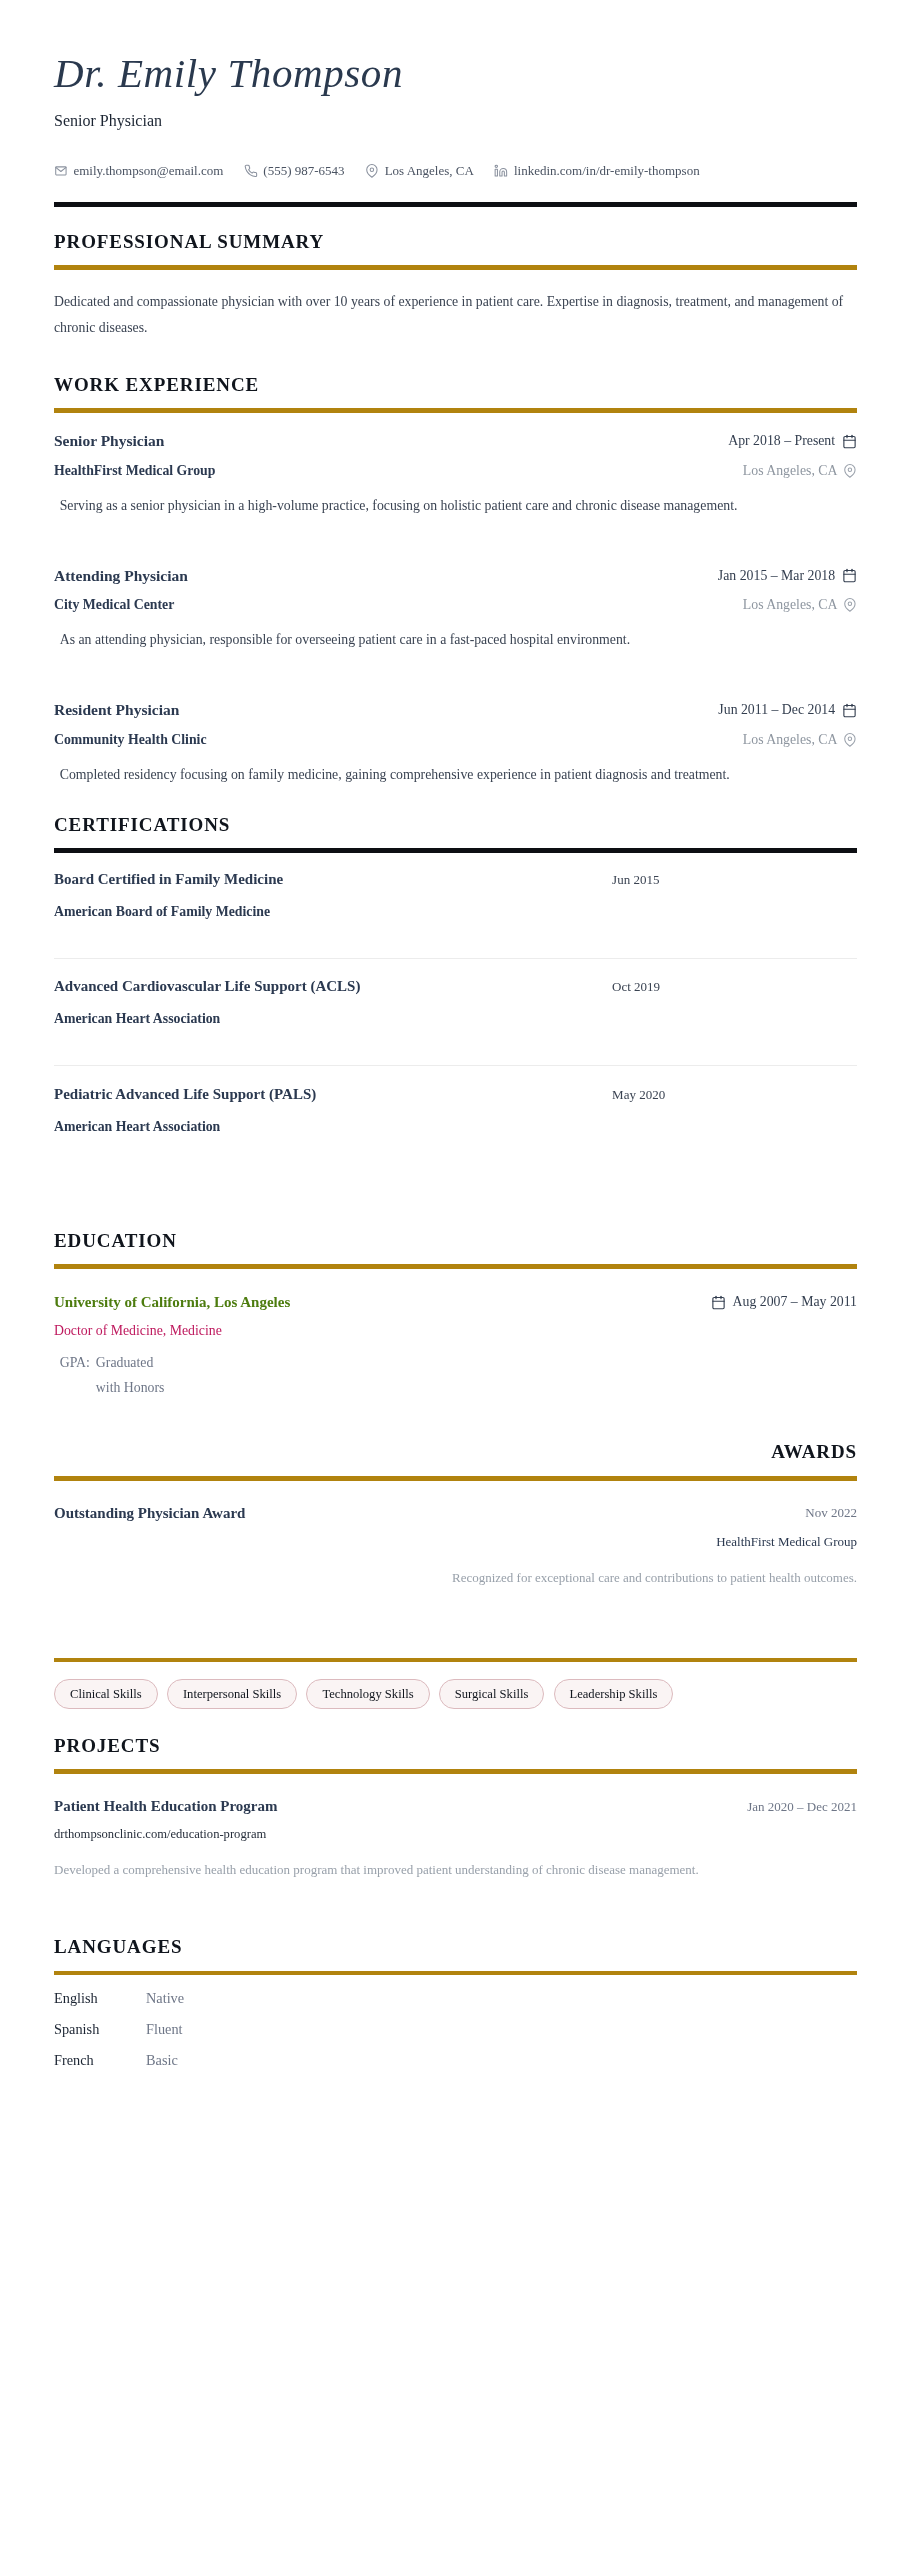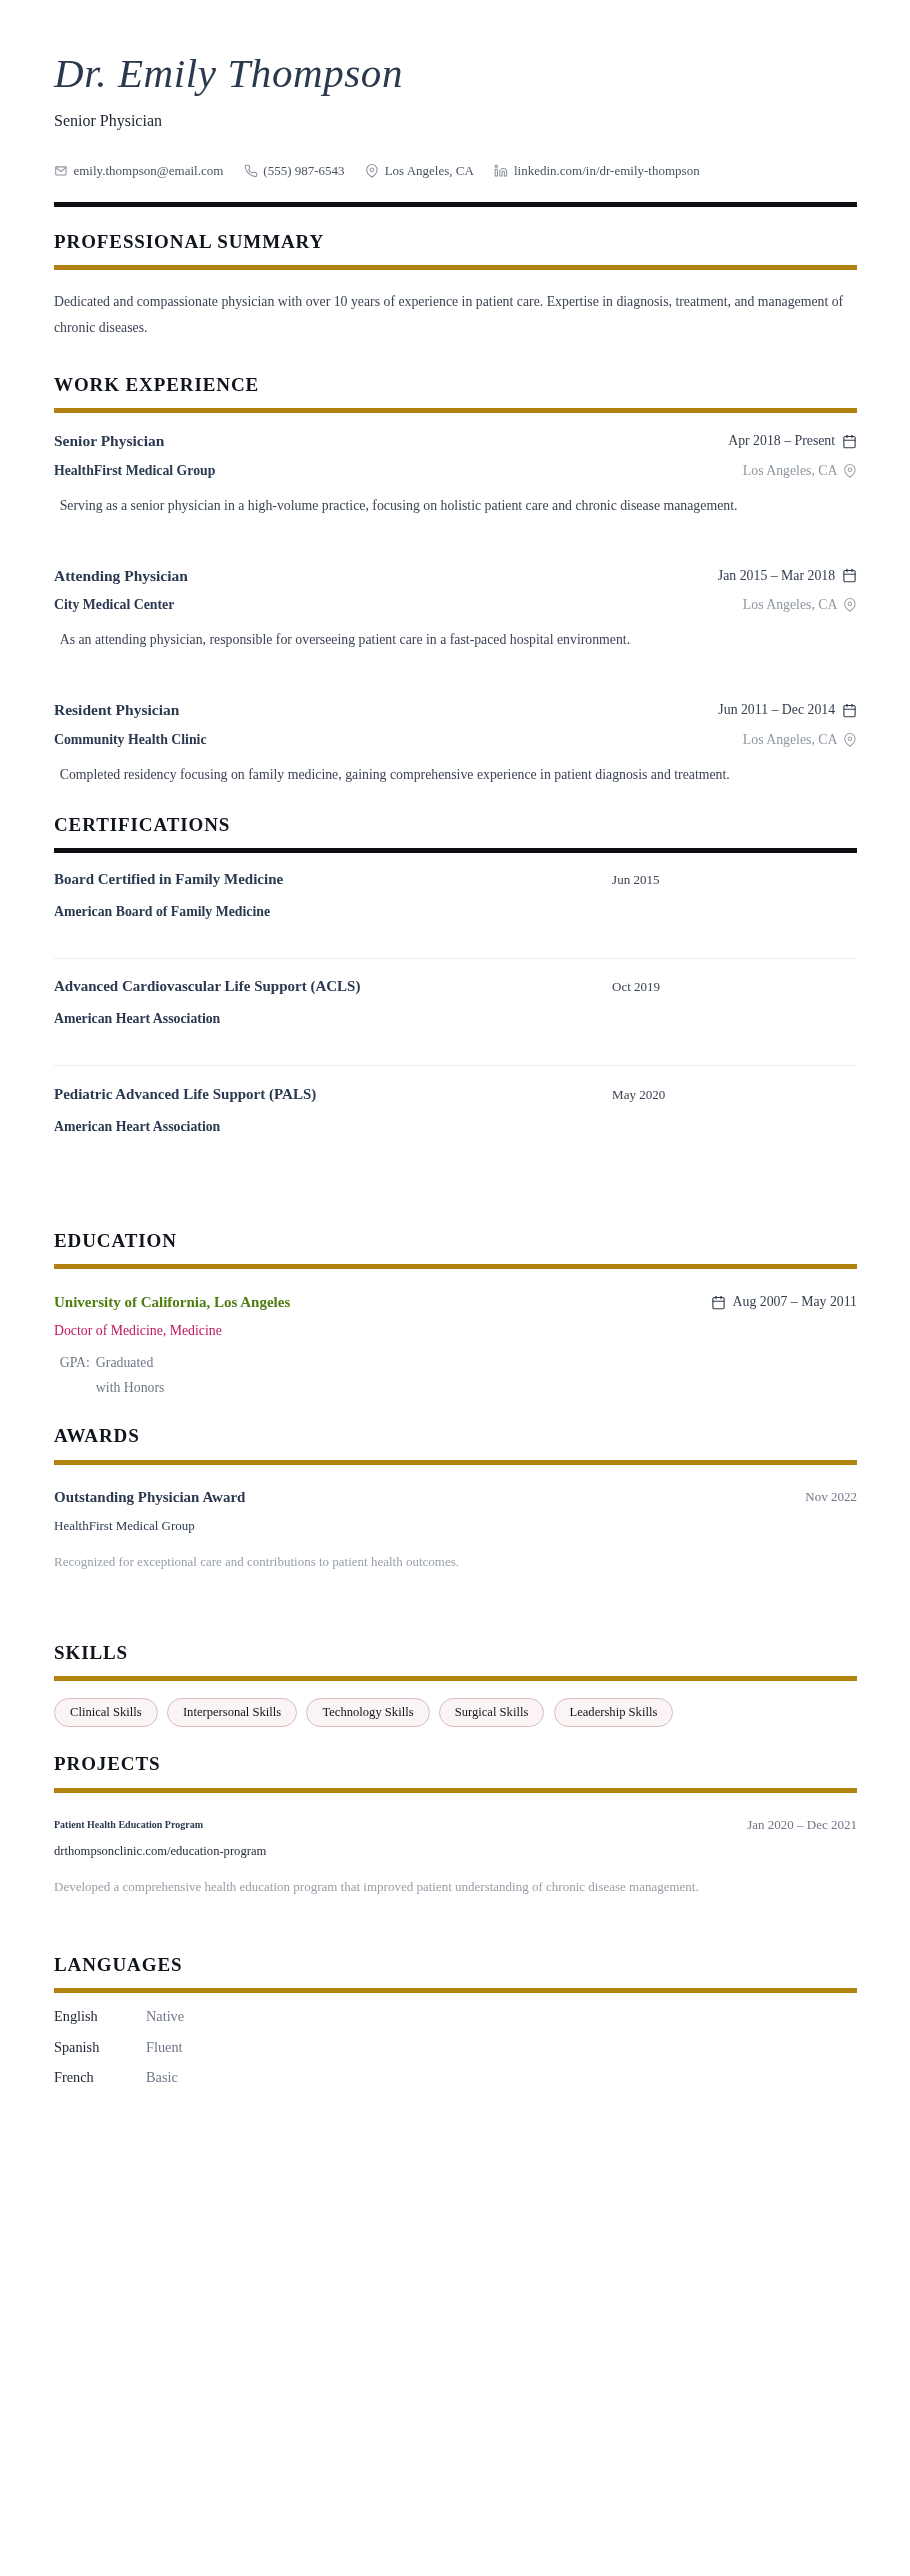--- a/index.html
+++ b/index.html
@@ -16,21 +16,21 @@
   .cicon{width:13.8px;height:13.8px;stroke:#8a919e;fill:none;stroke-width:1.8;stroke-linecap:round;stroke-linejoin:round;flex:0 0 auto;}
   .rule-black{height:4.6px;background:#0d0f13;margin-top:23px;}
   
   section h2{font-size:19px;font-weight:700;letter-spacing:0.9px;color:#10151d;margin:0;}
   .rule{height:4.6px;background:#b1830e;margin-top:12.6px;}
   .rule.dark{background:#0d0f13;}
   .sec-summary{margin-top:24px;}
   .sec-work{margin-top:34px;}
   .sec-cert{margin-top:26px;}
   .sec-edu{margin-top:62px;}
-  .sec-awards{margin-top:25px;}
+  .sec-awards{margin-top:41px;text-align:right;}
   .sec-skills{margin-top:68px;}
   .sec-projects{margin-top:26px;}
   .sec-lang{margin-top:55px;}
   
   .body-text{font-size:13.8px;line-height:1.82;color:#3a4352;margin:0;}
   .sec-summary .body-text:nth-of-type(1){margin-top:19.5px;}
   .sec-summary .body-text:nth-of-type(2){margin-top:11.5px;}
   
   .job{margin-top:19.5px;margin-bottom:48px;}
   .job:last-of-type{margin-bottom:0;}
@@ -60,21 +60,21 @@
   .award{margin-top:24px;}
   .award-title{font-size:15px;font-weight:700;color:#2b3950;margin:0;}
   .date-gray{font-size:13px;color:#6e7687;white-space:nowrap;}
   .award-org{margin-top:12.6px;font-size:13px;color:#2b3950;}
   .gray-desc{margin:16px 0 0 0;font-size:13px;line-height:1.8;color:#98a0aa;}
   
   .pills{margin-top:17px;display:flex;flex-wrap:wrap;gap:9.2px;}
   .pill{border:1.1px solid #dcbabe;background:#faf4f4;border-radius:573px;padding:6.3px 15px;font-size:12.6px;color:#10151d;white-space:nowrap;}
   
   .project{margin-top:24px;}
-  .project-name{font-size:10px;font-weight:700;color:#2b3950;margin:0;text-align:center;}
+  .project-name{font-size:15px;font-weight:700;color:#2b3950;margin:0;text-align:center;}
   .project-url{margin-top:11.5px;font-size:12.6px;color:#262e3b;}
   
   .langs{margin-top:15px;}
   .lang-row{display:flex;align-items:baseline;margin-top:13.8px;font-size:14.3px;}
   .lang-row:first-child{margin-top:0;}
   .lang-name{width:92px;color:#1b2432;}
   .lang-level{color:#6e7687;}
 </style>
 </head>
 <body>
@@ -271,21 +271,20 @@
       <div class="entry-row">
         <h3 class="award-title">Outstanding Physician Award</h3>
         <span class="date-gray">Nov 2022</span>
       </div>
       <div class="award-org">HealthFirst Medical Group</div>
       <p class="gray-desc">Recognized for exceptional care and contributions to patient health outcomes.</p>
     </div>
   </section>
 
   <section class="sec-skills">
-    <h2>SKILLS</h2>
     <div class="rule"></div>
     <div class="pills">
       <span class="pill">Clinical Skills</span>
       <span class="pill">Interpersonal Skills</span>
       <span class="pill">Technology Skills</span>
       <span class="pill">Surgical Skills</span>
       <span class="pill">Leadership Skills</span>
     </div>
   </section>
 

